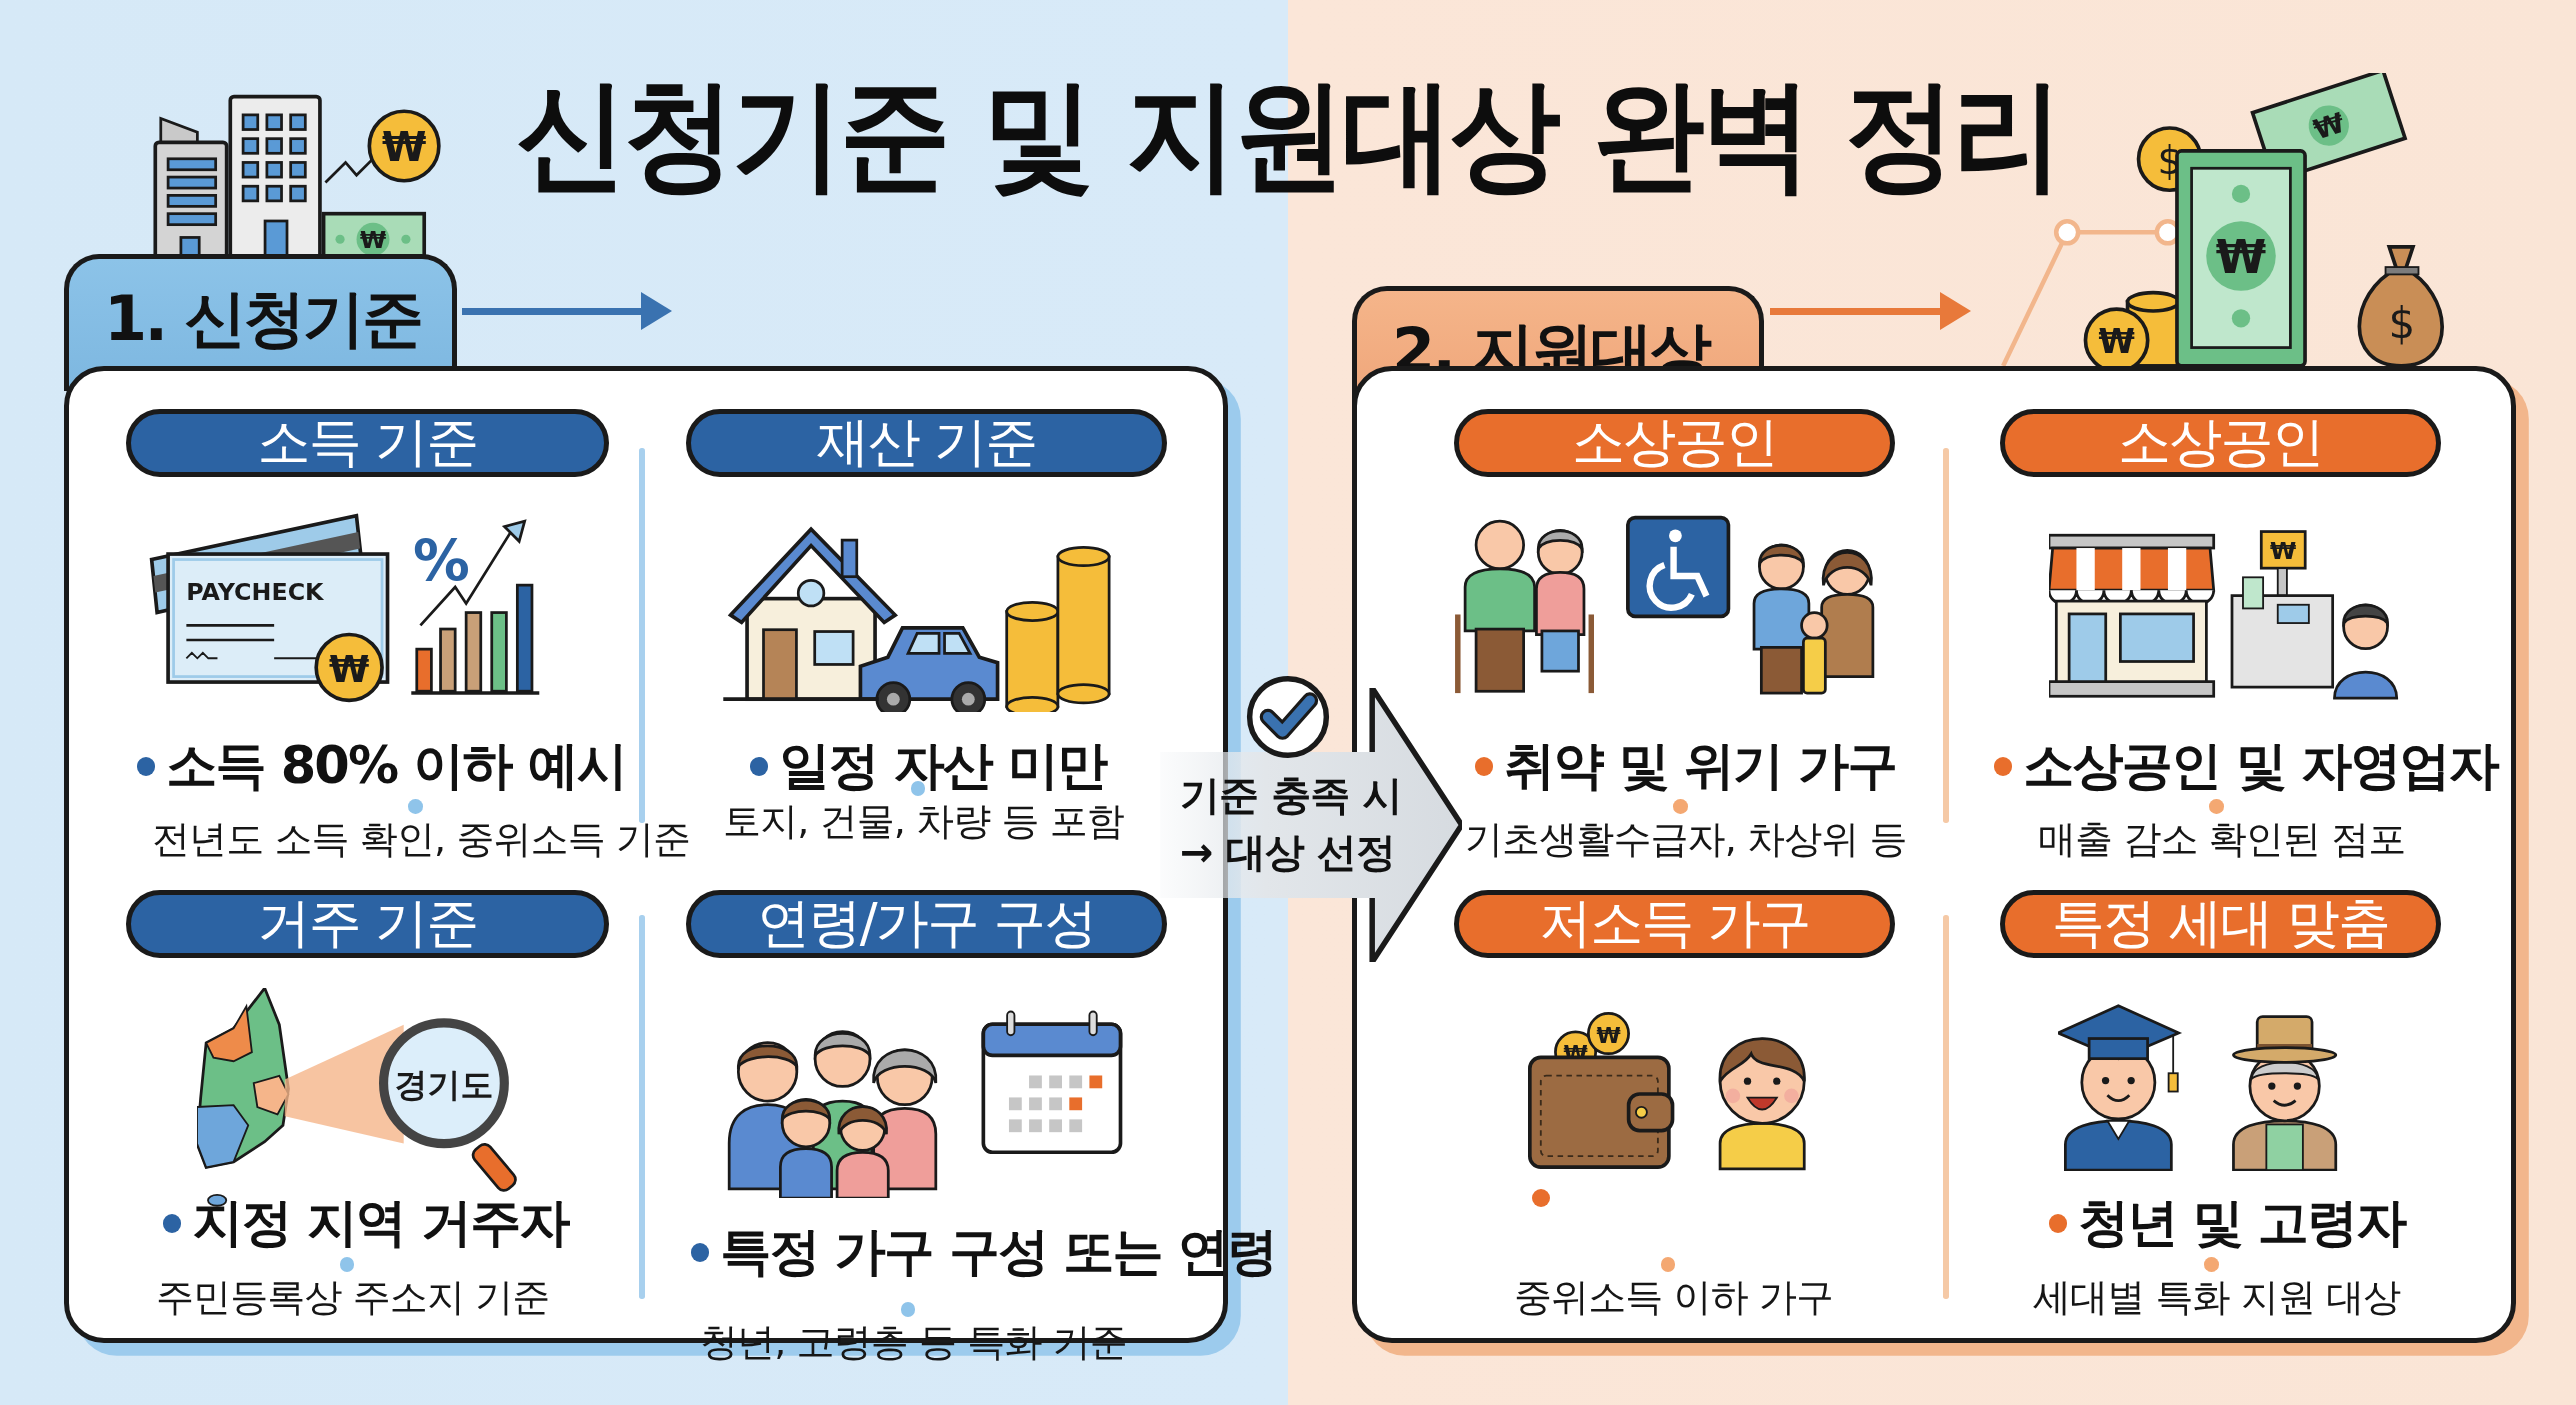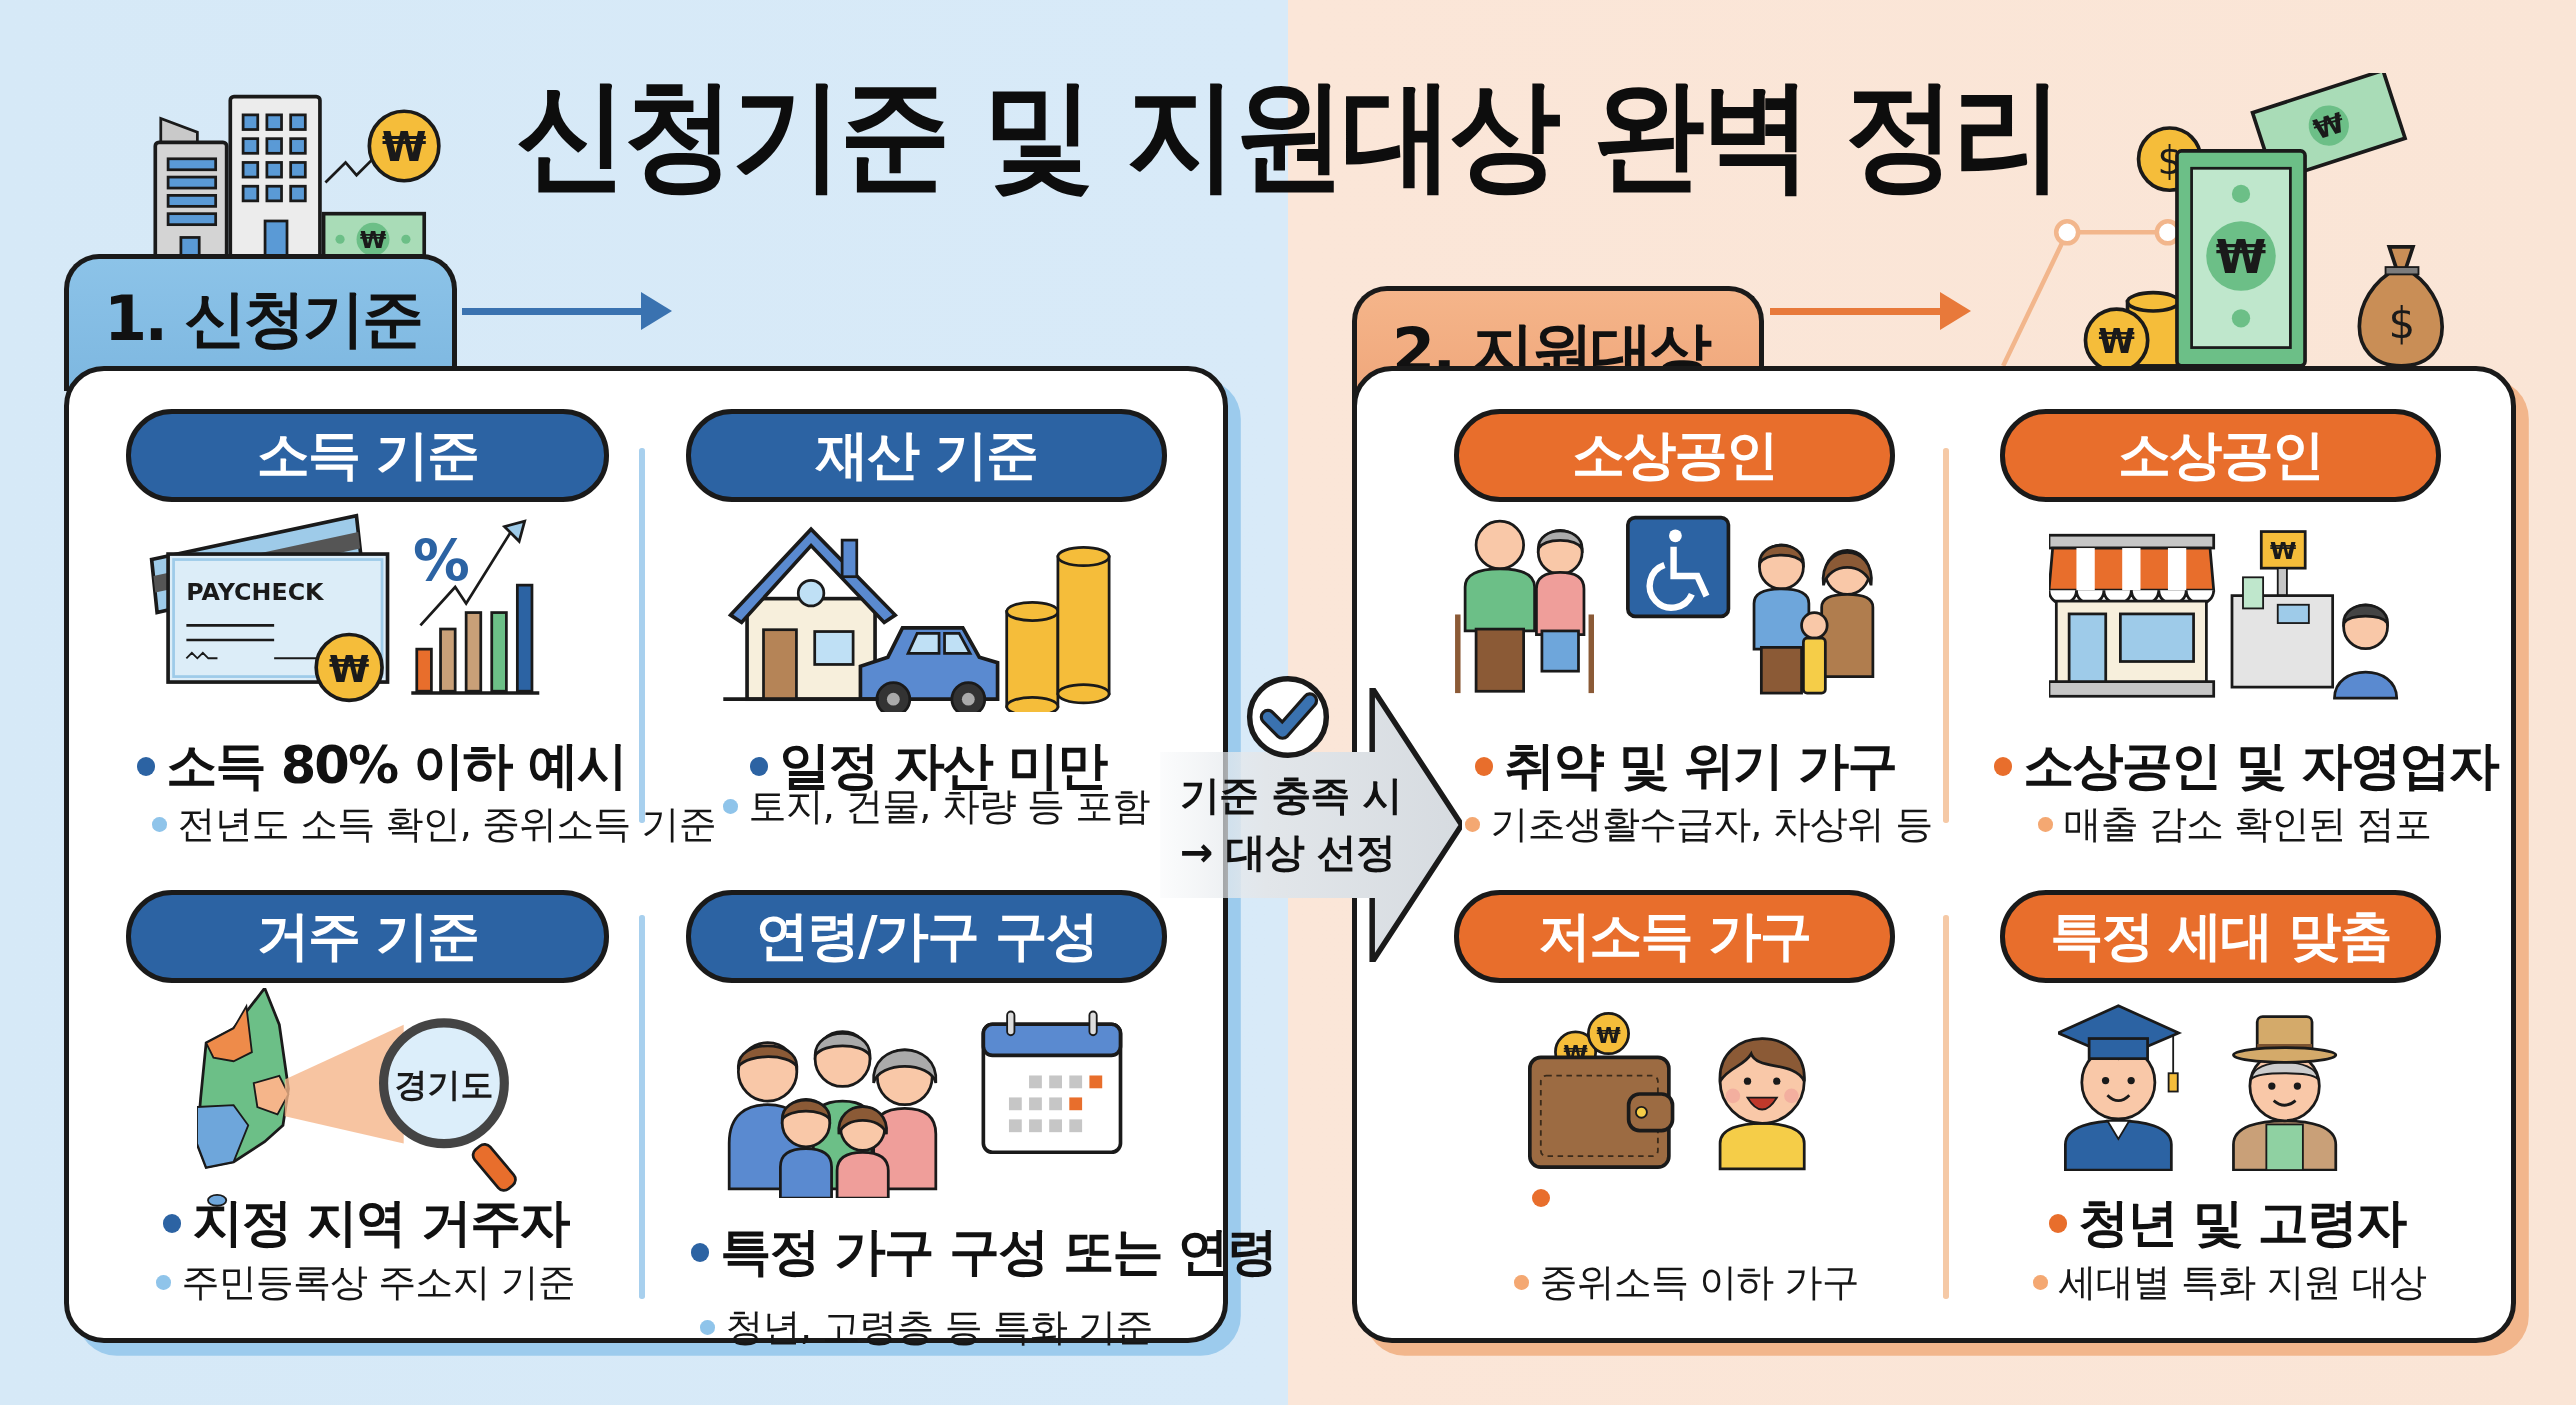--- a/index.html
+++ b/index.html
@@ -39,34 +39,34 @@
   .panel {
     position: absolute; top: 366px; height: 977px; background: #fff;
     border: 5.5px solid #1a1a1a; border-radius: 40px;
   }
   .panel.blue { box-shadow: 12.8px 12.8px 0 #9ccbed; }
   .panel.orange { box-shadow: 12.8px 12.8px 0 #f2b68c; }
 
   .divider { position: absolute; width: 5.5px; border-radius: 2.7px; }
 
   .pill {
-    position: absolute; height: 93px; border: 5.5px solid #1a1a1a; border-radius: 46px;
-    color: #fff; font-weight: 700; font-size: 53px; letter-spacing: -1.8px;
+    position: absolute; height: 68px; border: 5.5px solid #1a1a1a; border-radius: 46px;
+    color: #fff; font-weight: 400; font-size: 53px; letter-spacing: -1.8px;
     display: flex; align-items: center; justify-content: center;
   }
   .pill.blue { background: #2c63a3; }
   .pill.orange { background: #e86e2c; }
 
   .bullet-main {
     position: absolute; font-weight: 800; font-size: 51px; letter-spacing: -1.8px;
     display: flex; align-items: center; white-space: nowrap;
   }
   .bullet-sub {
     position: absolute; font-weight: 500; font-size: 38px; letter-spacing: -0.9px;
-    display: flex; align-items: center; white-space: nowrap; color: #161616;
+    display: flex; align-items: center; white-space: nowrap; color: #161616; flex-direction: column;
   }
   .dot { display: inline-block; border-radius: 50%; margin-right: 11px; flex: none; }
   .dot.big { width: 18.3px; height: 18.3px; }
   .dot.small { width: 14.6px; height: 14.6px; }
 
   .illus { position: absolute; }
 
   
   .center-arrow { position: absolute; left: 1160px; top: 688px; width: 302px; height: 274px; }
   .center-text {

